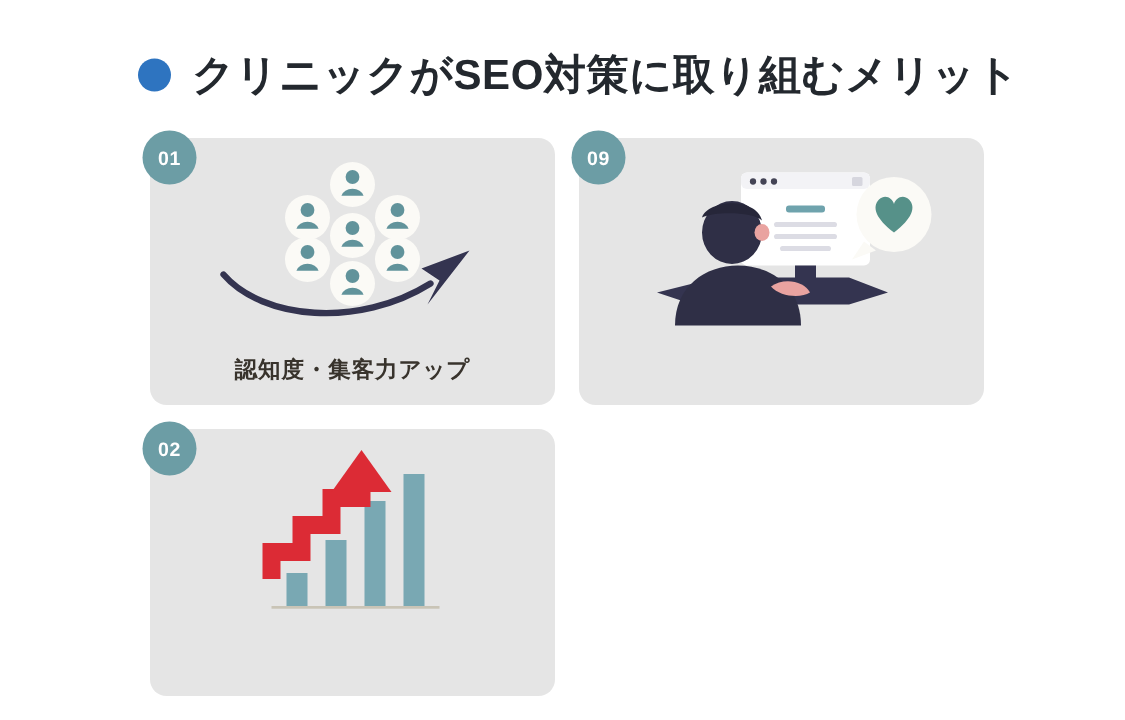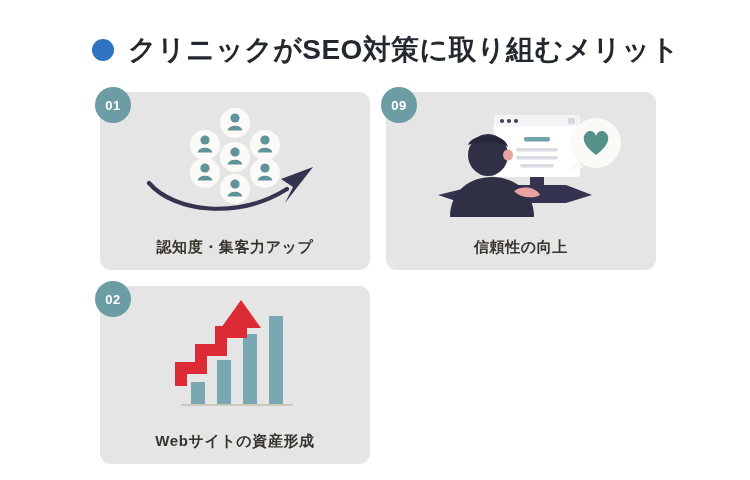--- a/index.html
+++ b/index.html
@@ -196,35 +196,33 @@
           <path d="M52 56 a 20 21 0 1 1 40 0 a 20 21 0 0 1 -40 0 Z" fill="#2F2F46"></path>
           <path d="M52 46 C 56 34, 88 32, 92 48 C 86 42, 60 42, 52 46 Z" fill="#262639"></path>
           <ellipse cx="92" cy="56" rx="5" ry="5.6" fill="#E9A3A0"></ellipse>
           <path d="M98 92 C 106 86, 120 88, 124 96 C 118 100, 104 99, 98 92 Z" fill="#E9A3A0"></path>
 
           <circle cx="180" cy="44" r="25" fill="#FBFAF6"></circle>
           <path d="M160 62 L 152 74 L 168 68 Z" fill="#FBFAF6"></path>
           <path d="M180 56 C 168 47, 165 39, 170 34 C 174 30, 179 33, 180 37 C 181 33, 186 30, 190 34 C 195 39, 192 47, 180 56 Z" fill="#569189"></path>
         </svg>
       </div>
-      <div class="card-label">信頼性の向上</div>
     </div>
 
     <div class="card">
       <div class="card-badge">02</div>
       <div class="card-art">
         <svg width="200" height="122" viewBox="0 0 200 122">
           <rect x="46" y="110" width="112" height="1.8" fill="#C9C4B6"></rect>
           <rect x="56" y="88" width="14" height="22" fill="#79A8B3"></rect>
           <rect x="82" y="66" width="14" height="44" fill="#79A8B3"></rect>
           <rect x="108" y="40" width="14" height="70" fill="#79A8B3"></rect>
           <rect x="134" y="22" width="14" height="88" fill="#79A8B3"></rect>
           <g>
             <path d="M46 92 L 46 74 L 66 74 L 66 56 L 86 56 L 86 38 L 106 38 L 106 24" stroke="#DC2B35" stroke-width="12" fill="none" stroke-linejoin="miter" stroke-linecap="butt"></path>
             <path d="M106 6 L 126 34 L 86 34 Z" fill="#DC2B35"></path>
           </g>
         </svg>
       </div>
-      <div class="card-label">Webサイトの資産形成</div>
     </div>
 
   </div>
 </div>
 
 </body></html>

